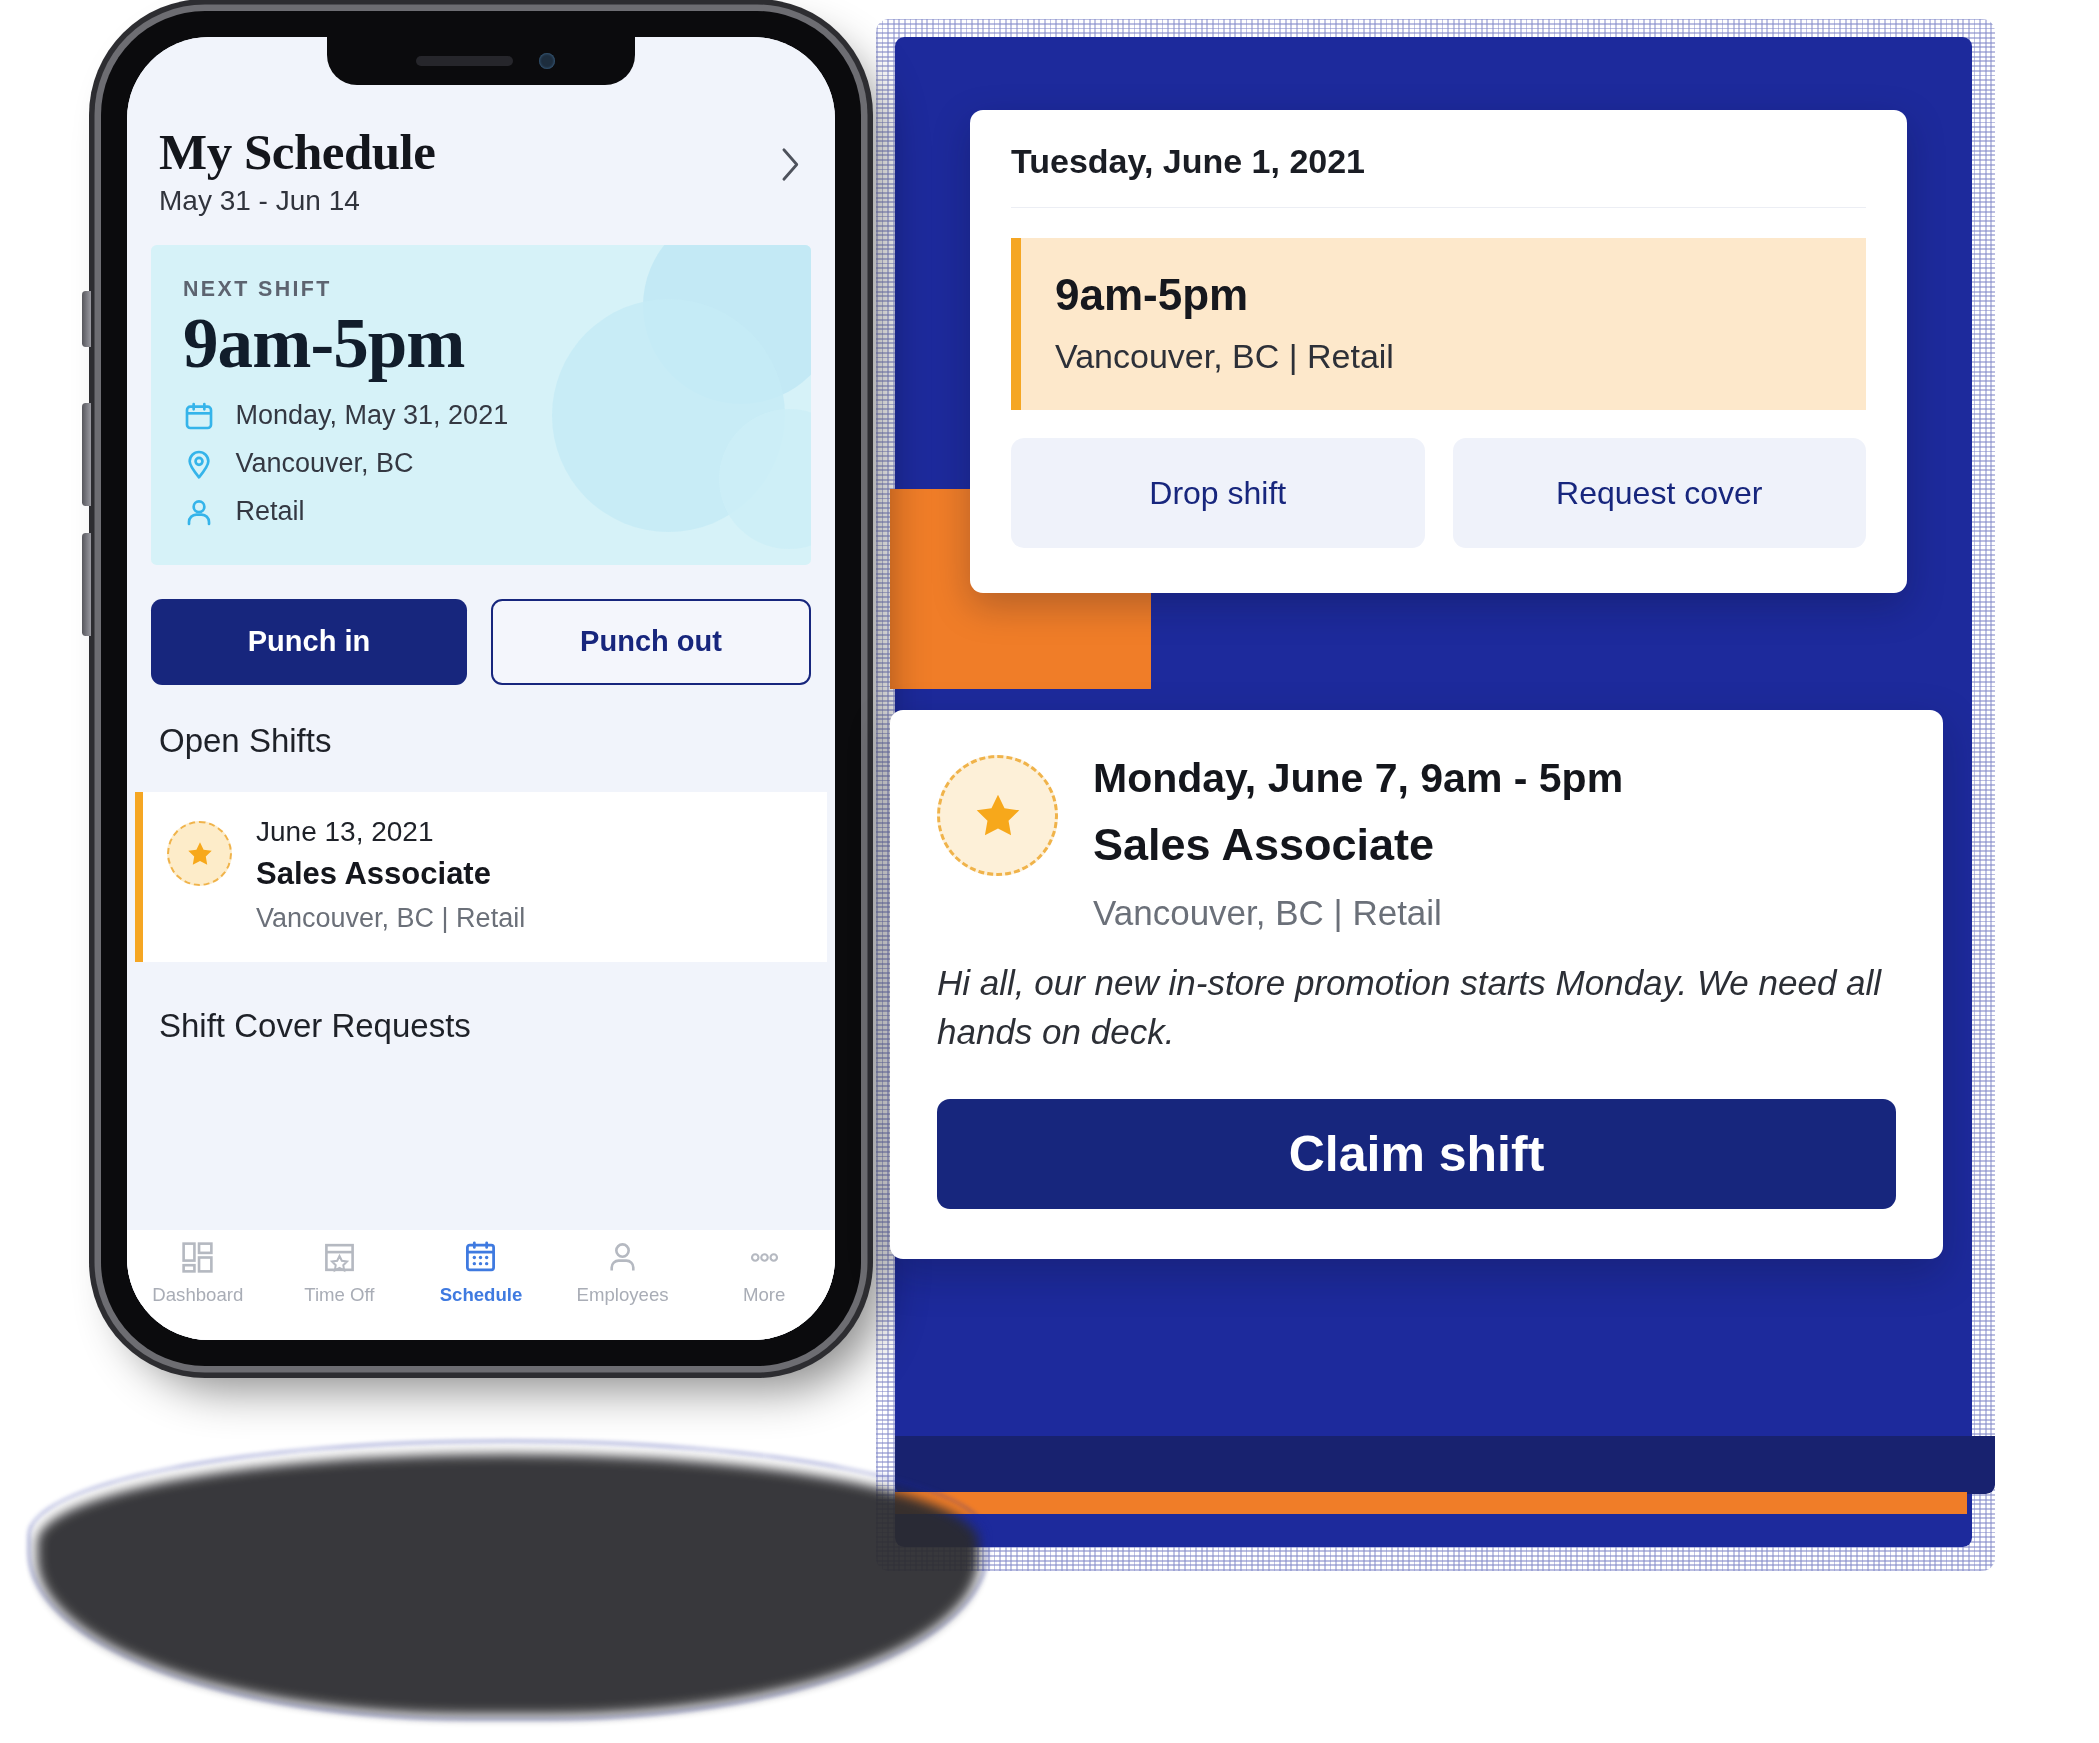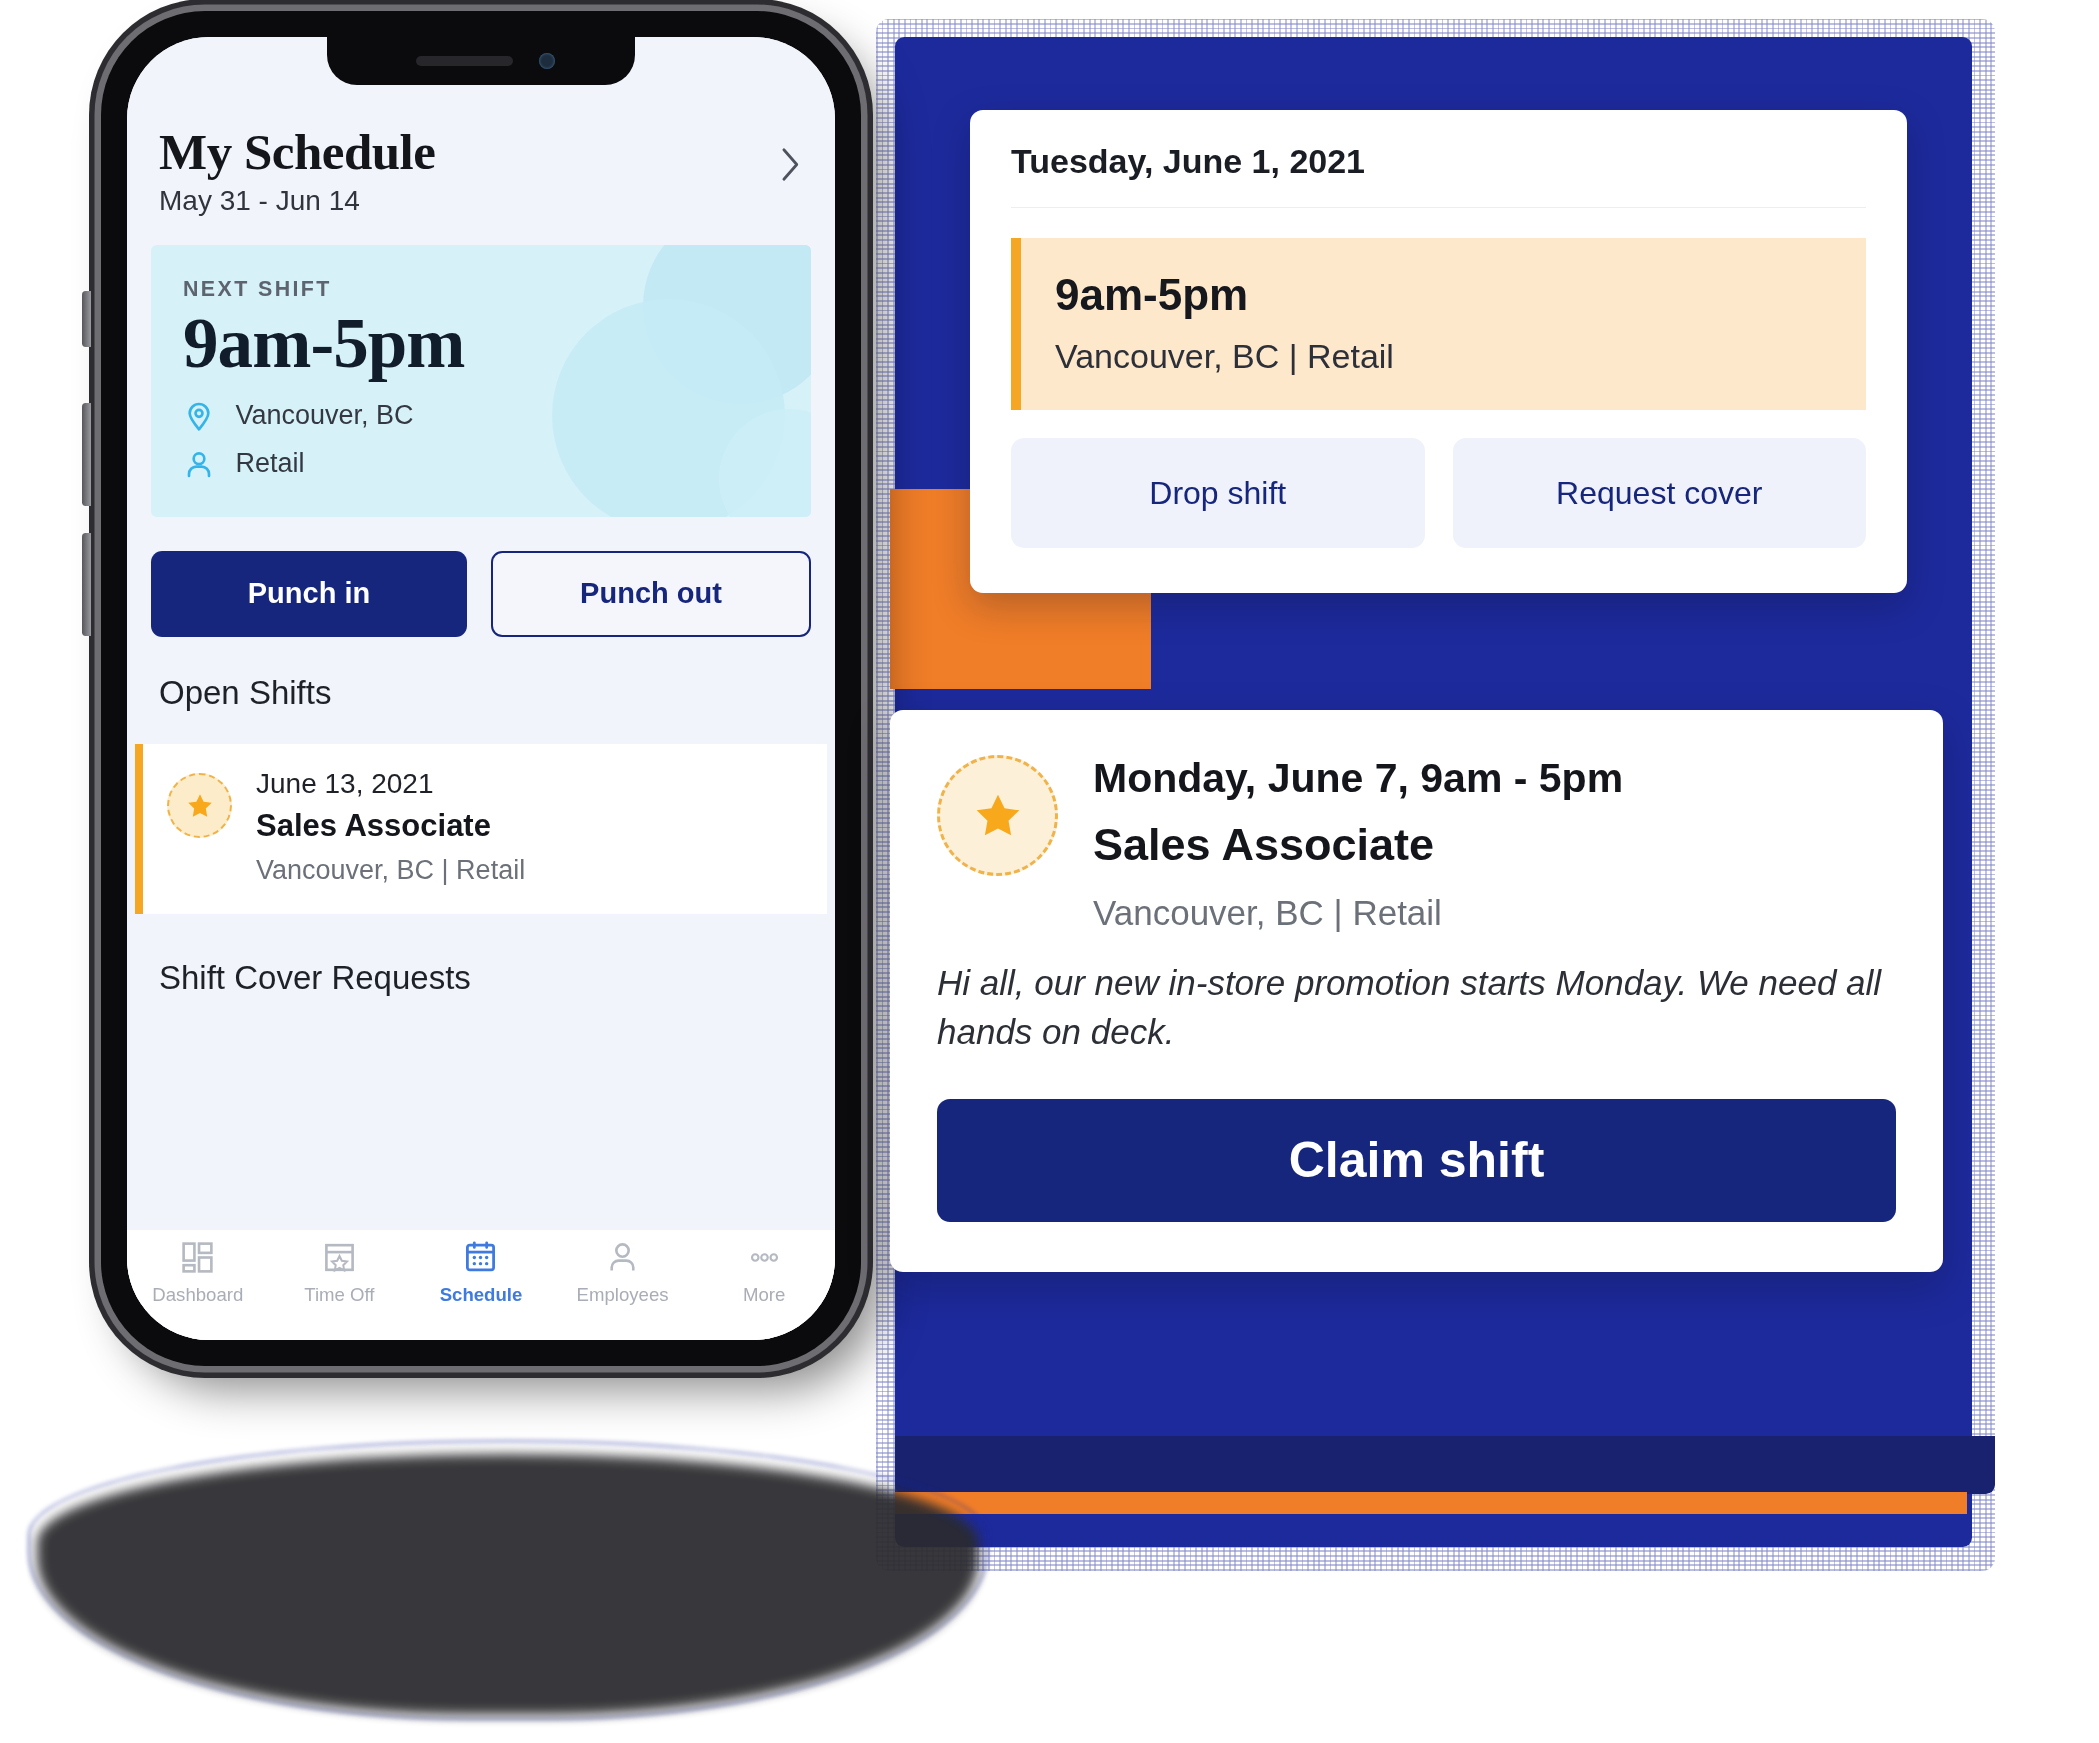--- a/index.html
+++ b/index.html
@@ -361,21 +361,21 @@
   .cb-loc { font-size: 35px; color: #6b7079; margin-top: 22.4px; }
   .cb-note {
     font-size: 35px;
     font-style: italic;
     color: #2c2f36;
     line-height: 1.38;
     margin-top: 26px;
   }
   .claim-btn {
     margin-top: 43px;
-    height: 123px;
+    height: 110px;
     background: #17267d;
     border-radius: 13px;
     color: #fff;
     font-size: 50px;
     font-weight: bold;
     display: flex; align-items: center; justify-content: center;
   }
 </style>
 </head>
 <body>
@@ -415,20 +415,30 @@
         </div>
 
         <div class="next-card">
           <div class="blob b1"></div>
           <div class="blob b2"></div>
           <div class="blob b3"></div>
 
           <div class="next-label">NEXT SHIFT</div>
           <div class="next-time">9am-5pm</div>
 
+          <div class="meta-row">
+            <span class="ico">
+              <svg width="32" height="32" viewBox="0 0 24 24" fill="none">
+                <rect x="3" y="5" width="18" height="16" rx="2.5" stroke="#35b4ea" stroke-width="2"></rect>
+                <path d="M3 10h18" stroke="#35b4ea" stroke-width="2"></path>
+                <path d="M8 3v4M16 3v4" stroke="#35b4ea" stroke-width="2" stroke-linecap="round"></path>
+              </svg>
+            </span>
+            <span class="txt">Monday, May 31, 2021</span>
+          </div>
 
           <div class="meta-row">
             <span class="ico">
               <svg width="32" height="32" viewBox="0 0 24 24" fill="none">
                 <path d="M12 22c4.5-5.4 7-9.1 7-12a7 7 0 10-14 0c0 2.9 2.5 6.6 7 12z" stroke="#35b4ea" stroke-width="2" stroke-linejoin="round"></path>
                 <circle cx="12" cy="10" r="2.6" stroke="#35b4ea" stroke-width="2"></circle>
               </svg>
             </span>
             <span class="txt">Vancouver, BC</span>
           </div>

